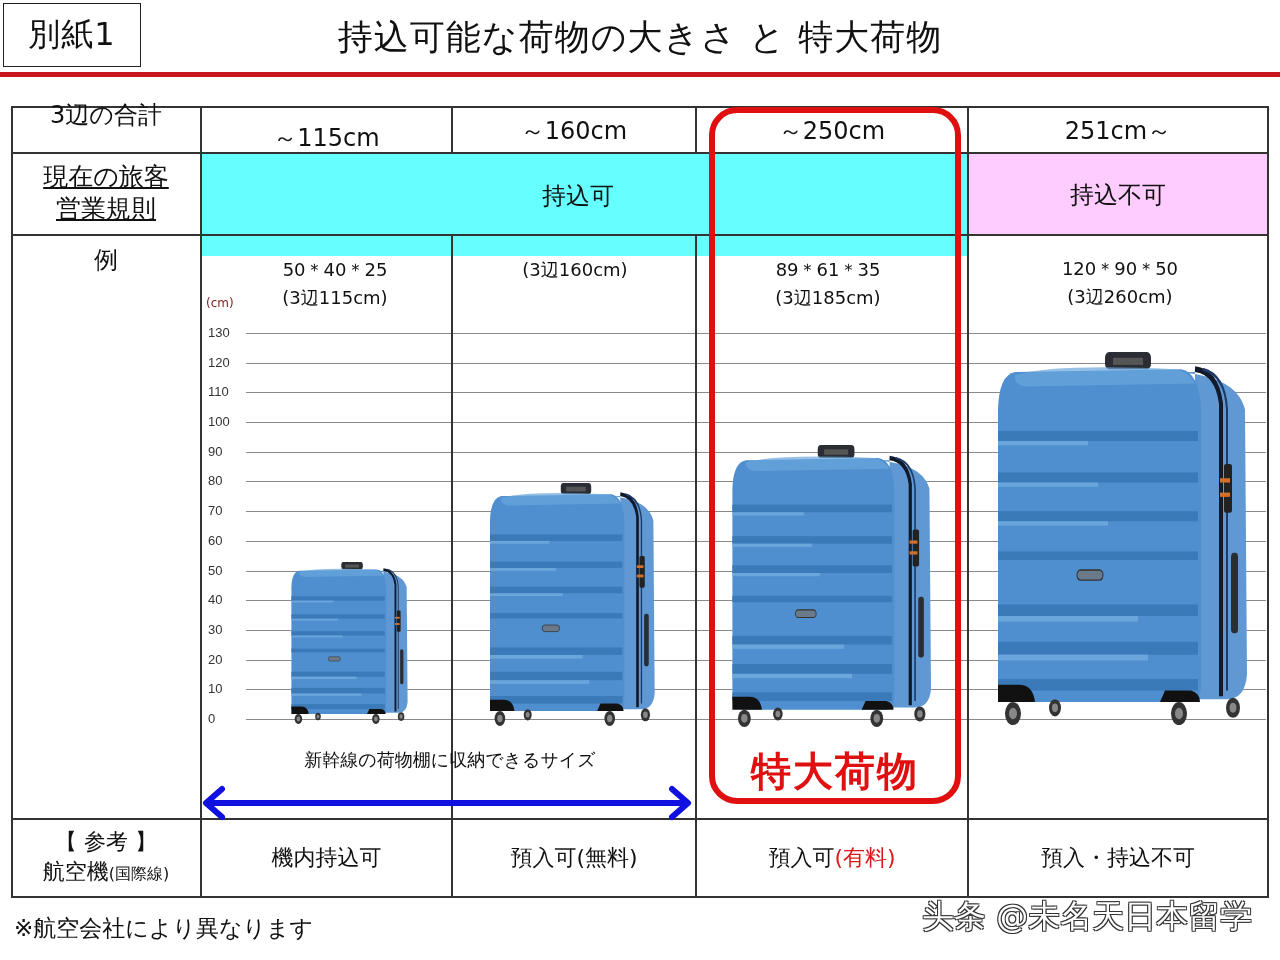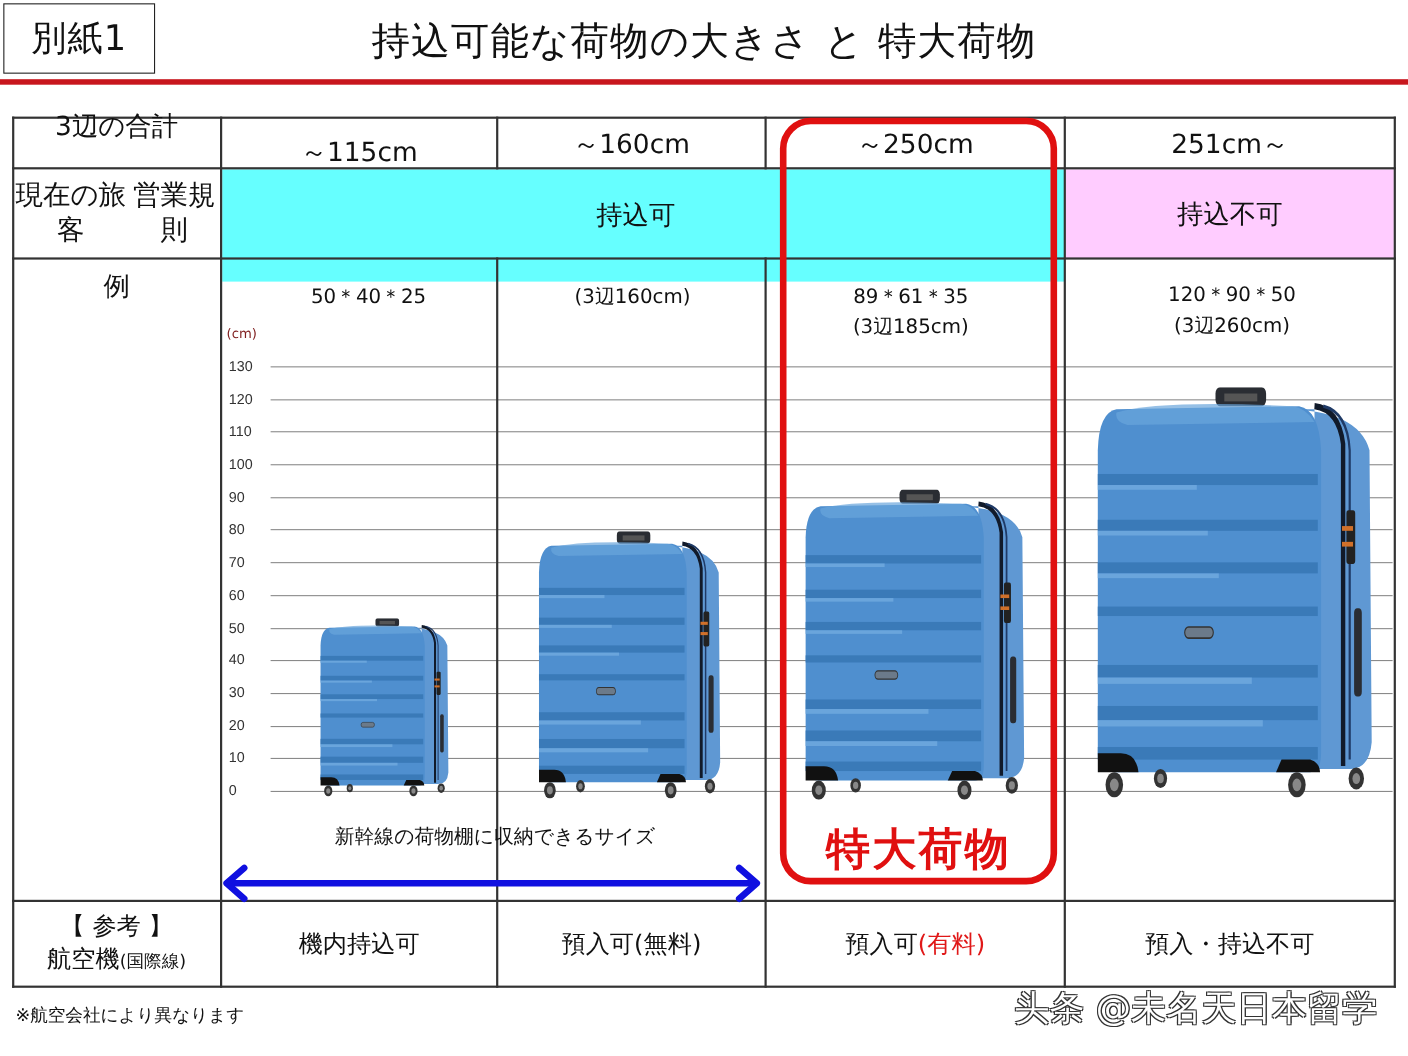--- a/index.html
+++ b/index.html
@@ -39,21 +39,21 @@
     left: 709px; top: 107px; width: 252px; height: 697px;
     border: 6px solid #e01010; border-radius: 28px; box-sizing: border-box;
   }
   .oversize-label {
     left: 712px; top: 744px; width: 246px; text-align: center;
     font-size: 40px; font-weight: bold; color: #e01010; letter-spacing: 2px;
   }
   .shinkansen-label {
     left: 230px; top: 748px; width: 440px; text-align: center; font-size: 18px;
   }
-  .footnote { left: 14px; top: 913px; font-size: 16px; }
+  .footnote { left: 14px; top: 913px; font-size: 23px; }
   .watermark {
     left: 922px; top: 895px; font-size: 32px; color: #fff;
     text-shadow: -1px -1px 0 #333, 1px -1px 0 #333, -1px 1px 0 #333, 1px 1px 0 #333;
     letter-spacing: 0px;
   }
   .bottom-text { font-size: 22px; }
   .red-text { color: #e01818; }
   .ref-label { font-size: 22px; line-height: 30px; }
   .ref-small { font-size: 16px; }
   svg { display: block; }
@@ -119,21 +119,21 @@
 <div class="vline" style="left:451px; top:106px; height:48px;"></div>
 <div class="vline" style="left:451px; top:234px; height:664px;"></div>
 <div class="vline" style="left:695px; top:106px; height:48px;"></div>
 <div class="vline" style="left:695px; top:234px; height:664px;"></div>
 <div class="vline" style="left:967px; top:106px; height:792px;"></div>
 <div class="vline" style="left:1267px; top:106px; height:792px;"></div>
 
 <div class="cell" style="left:12px; top:92px; width:188px; height:45px;">
   <span class="hdr-text">3辺の合計</span>
 </div>
-<div class="cell" style="left:12px; top:154px; width:188px; height:77px; flex-direction:row;">
+<div class="cell" style="left:12px; top:154px; width:188px; height:77px; flex-direction:column;text-decoration:underline;">
   <span class="label-text">現在の旅客</span>
   <span class="label-text">営業規則</span>
 </div>
 <div class="abs" style="left:12px; top:244px; width:188px; text-align:center; font-size:24px;">例</div>
 <div class="cell" style="left:12px; top:820px; width:188px; height:76px; flex-direction:column;">
   <span class="ref-label">【 参考 】</span>
   <span class="ref-label"><span>航空機</span><span class="ref-small">(国際線)</span></span>
 </div>
 
 <div class="cell" style="left:202px; top:108px; width:249px; height:59px;">
@@ -144,20 +144,21 @@
   </div>
 <div class="cell" style="left:697px; top:108px; width:270px; height:45px;">
     <span class="hdr-text">～250cm</span>
   </div>
 <div class="cell" style="left:969px; top:108px; width:298px; height:45px;">
     <span class="hdr-text">251cm～</span>
   </div>
 
 <div class="abs example-text" style="left:240px; top:256px; width:190px; text-align:center;">
   <div>50＊40＊25</div>
+  <div>(3辺115cm)</div>
 </div>
 <div class="abs example-text" style="left:480px; top:256px; width:190px; text-align:center;">
   <div>(3辺160cm)</div>
 </div>
 <div class="abs example-text" style="left:733px; top:256px; width:190px; text-align:center;">
   <div>89＊61＊35</div>
   <div>(3辺185cm)</div>
 </div>
 <div class="abs example-text" style="left:1015px; top:255px; width:210px; text-align:center;">
   <div>120＊90＊50</div>

